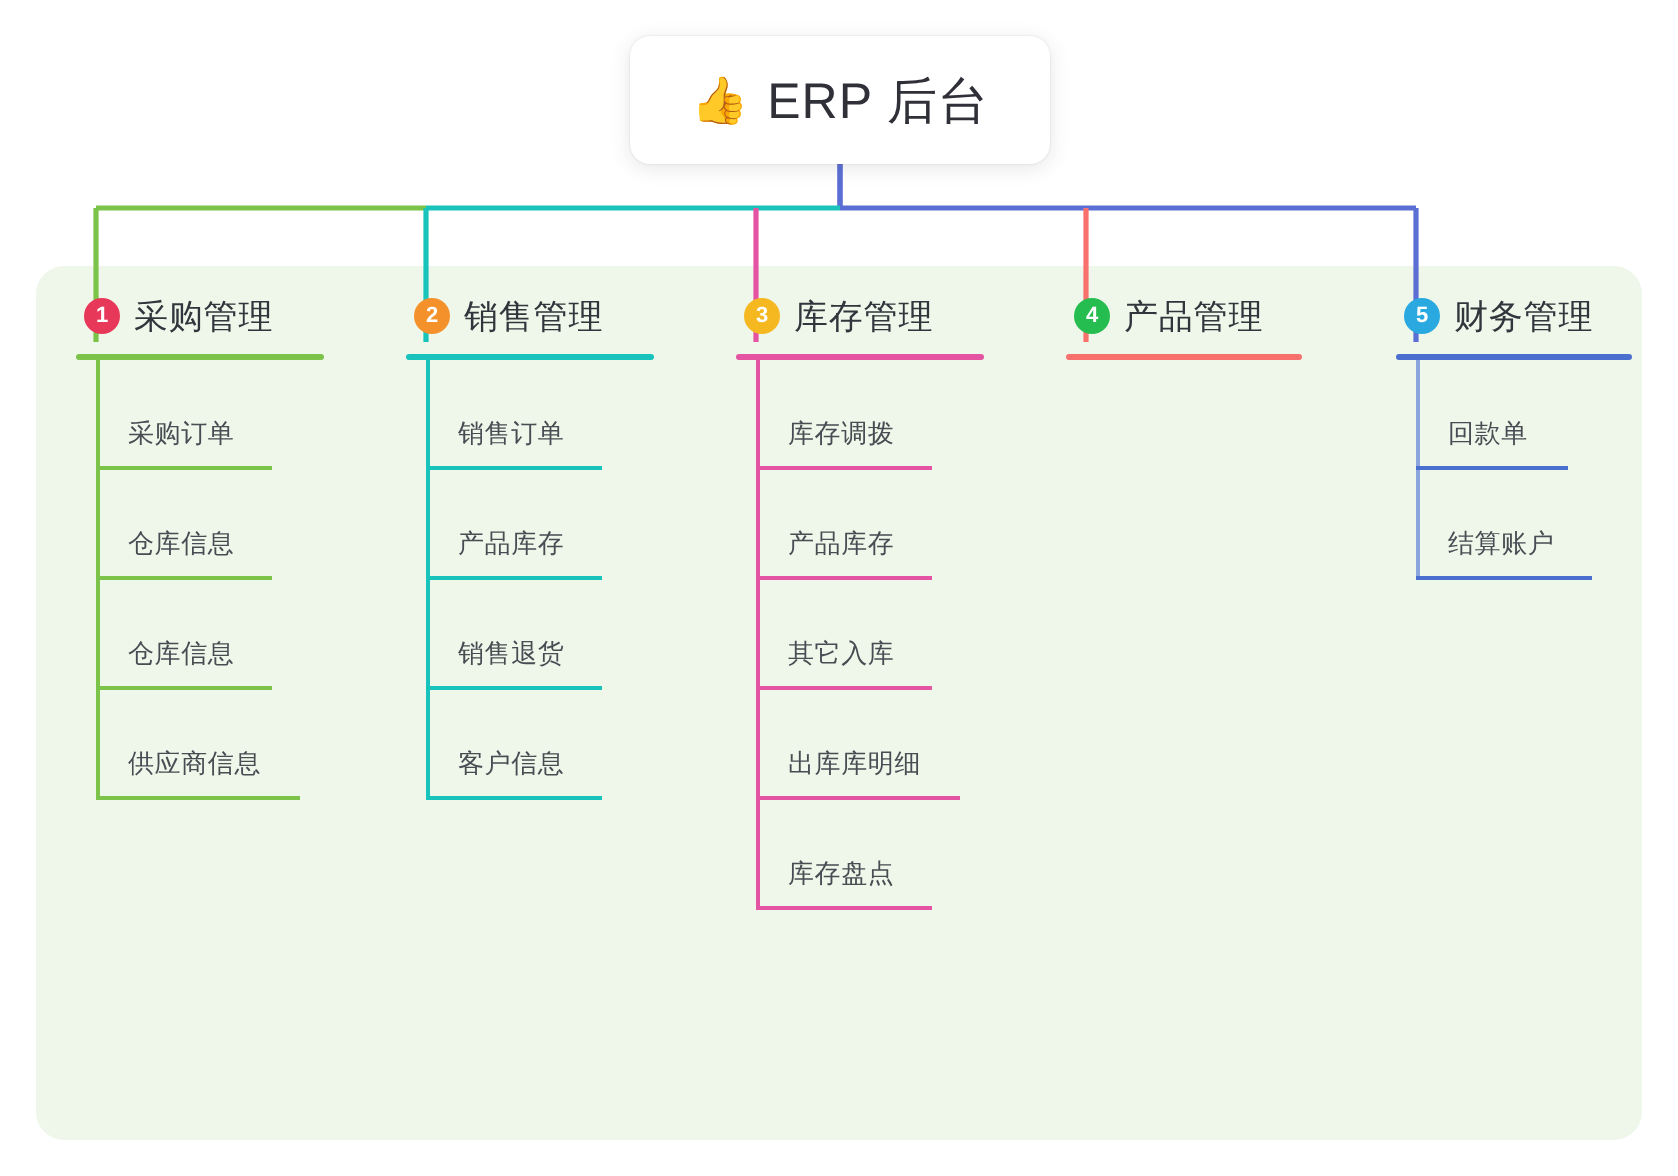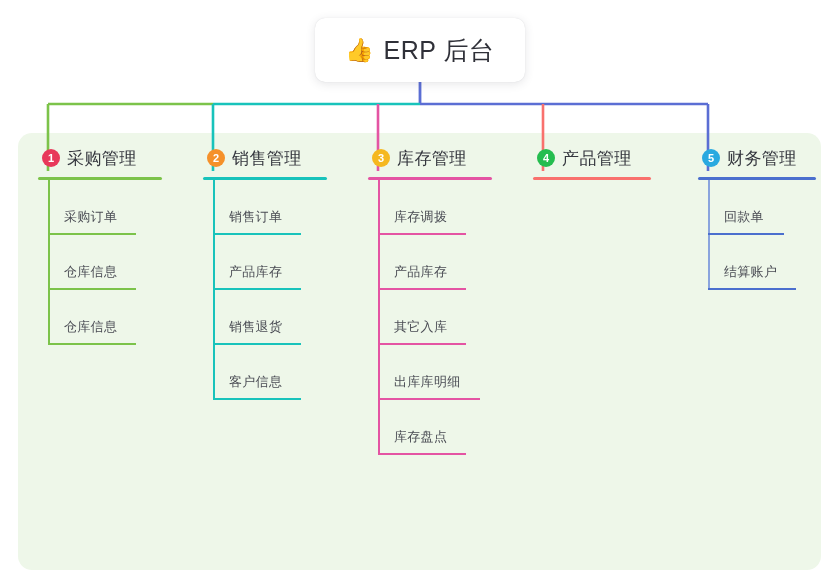--- a/index.html
+++ b/index.html
@@ -185,20 +185,25 @@
           <div class="leaf">
             <div class="leaf-stem" style="background: rgb(124, 195, 74);"></div>
             <div class="leaf-text">仓库信息</div>
             <div class="leaf-rule" style="background: rgb(124, 195, 74); width: 88px;"></div>
           </div>
           <div class="leaf">
             <div class="leaf-stem" style="background: rgb(124, 195, 74);"></div>
             <div class="leaf-text">仓库信息</div>
             <div class="leaf-rule" style="background: rgb(124, 195, 74); width: 88px;"></div>
           </div>
+          <div class="leaf">
+            <div class="leaf-stem" style="background: rgb(124, 195, 74);"></div>
+            <div class="leaf-text">供应商信息</div>
+            <div class="leaf-rule" style="background: rgb(124, 195, 74); width: 102px;"></div>
+          </div>
         </div>
       </div>
       <div class="column" style="left: 203px; width: 150px;">
         <div class="col-header">
           <span class="badge" style="background: rgb(245, 145, 42);">2</span>
           <span class="col-title">销售管理</span>
         </div>
         <div class="col-rule" style="background: rgb(24, 195, 187); width: 124px;"></div>
         <div class="leaves">
           <div class="leaf">

